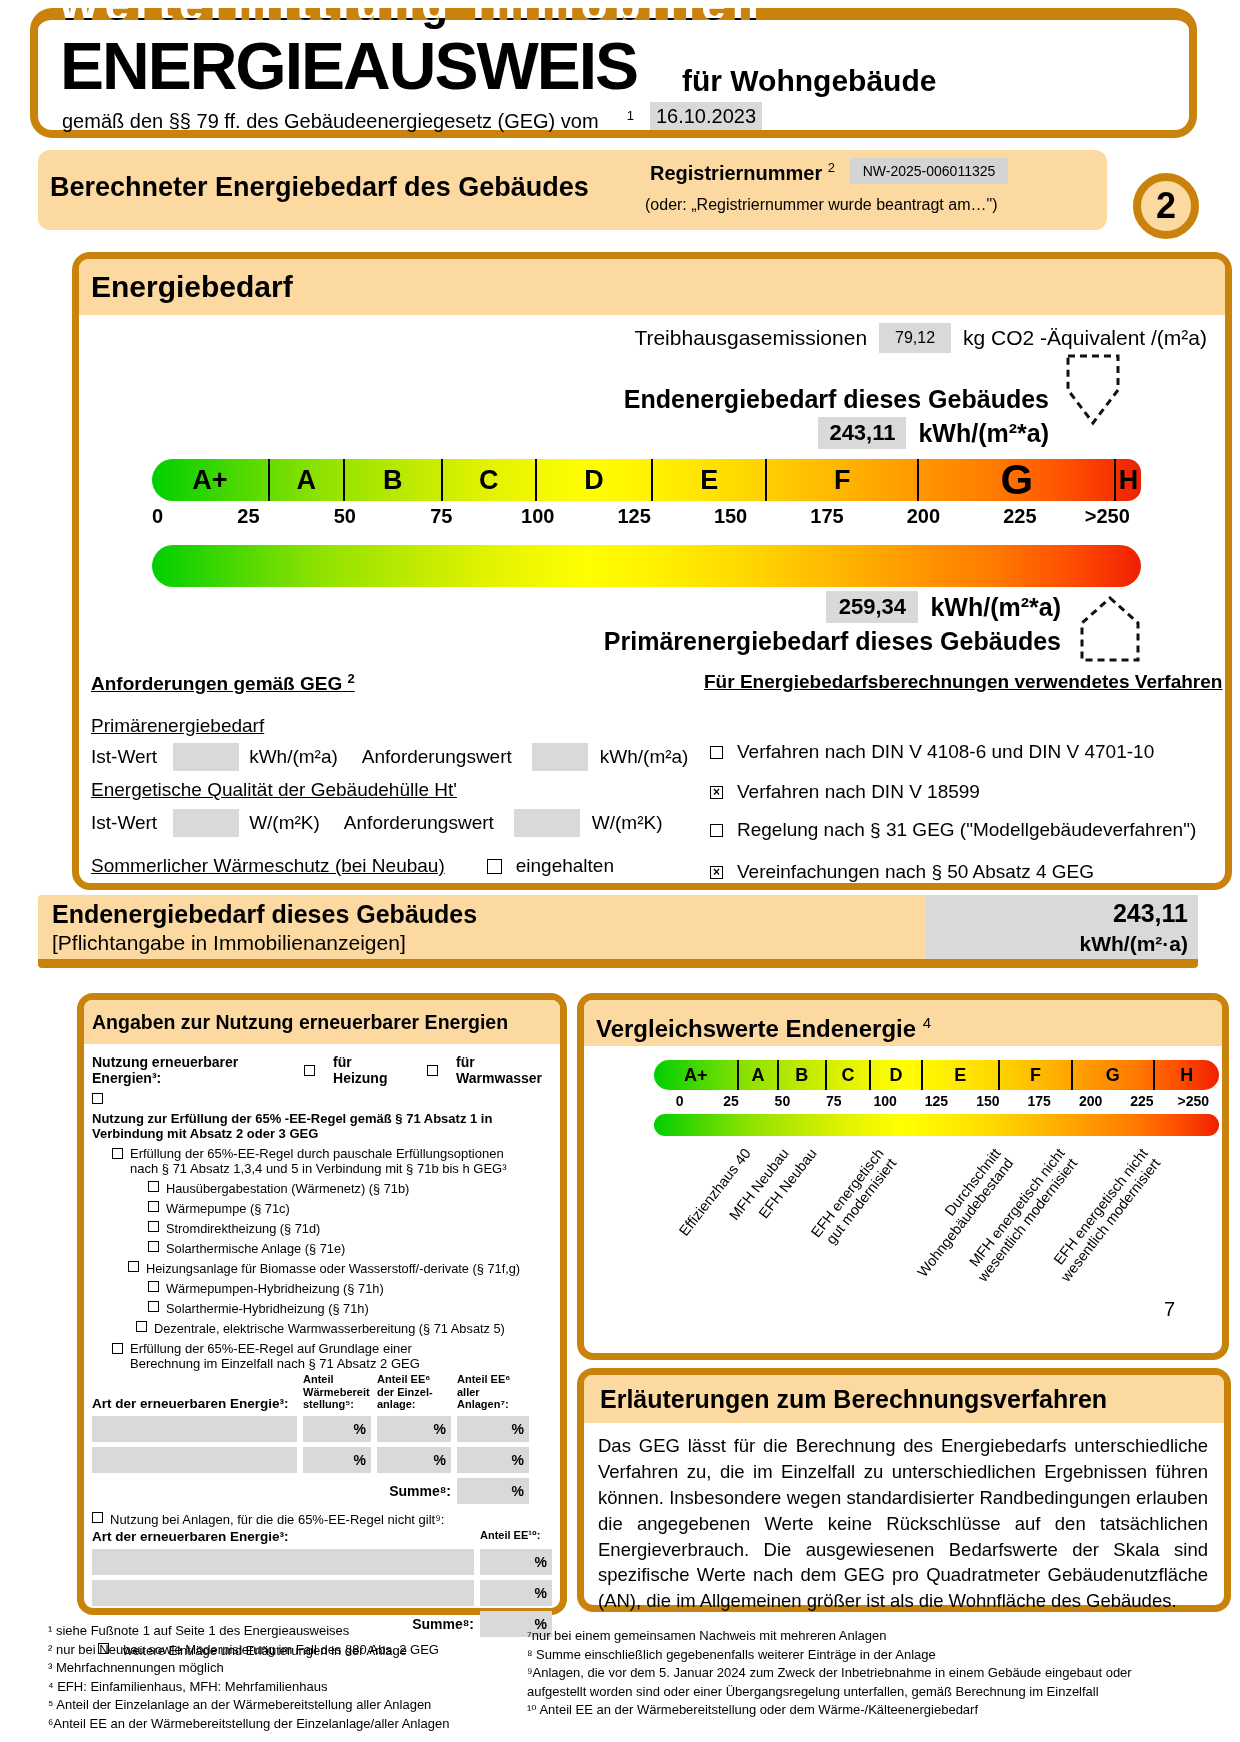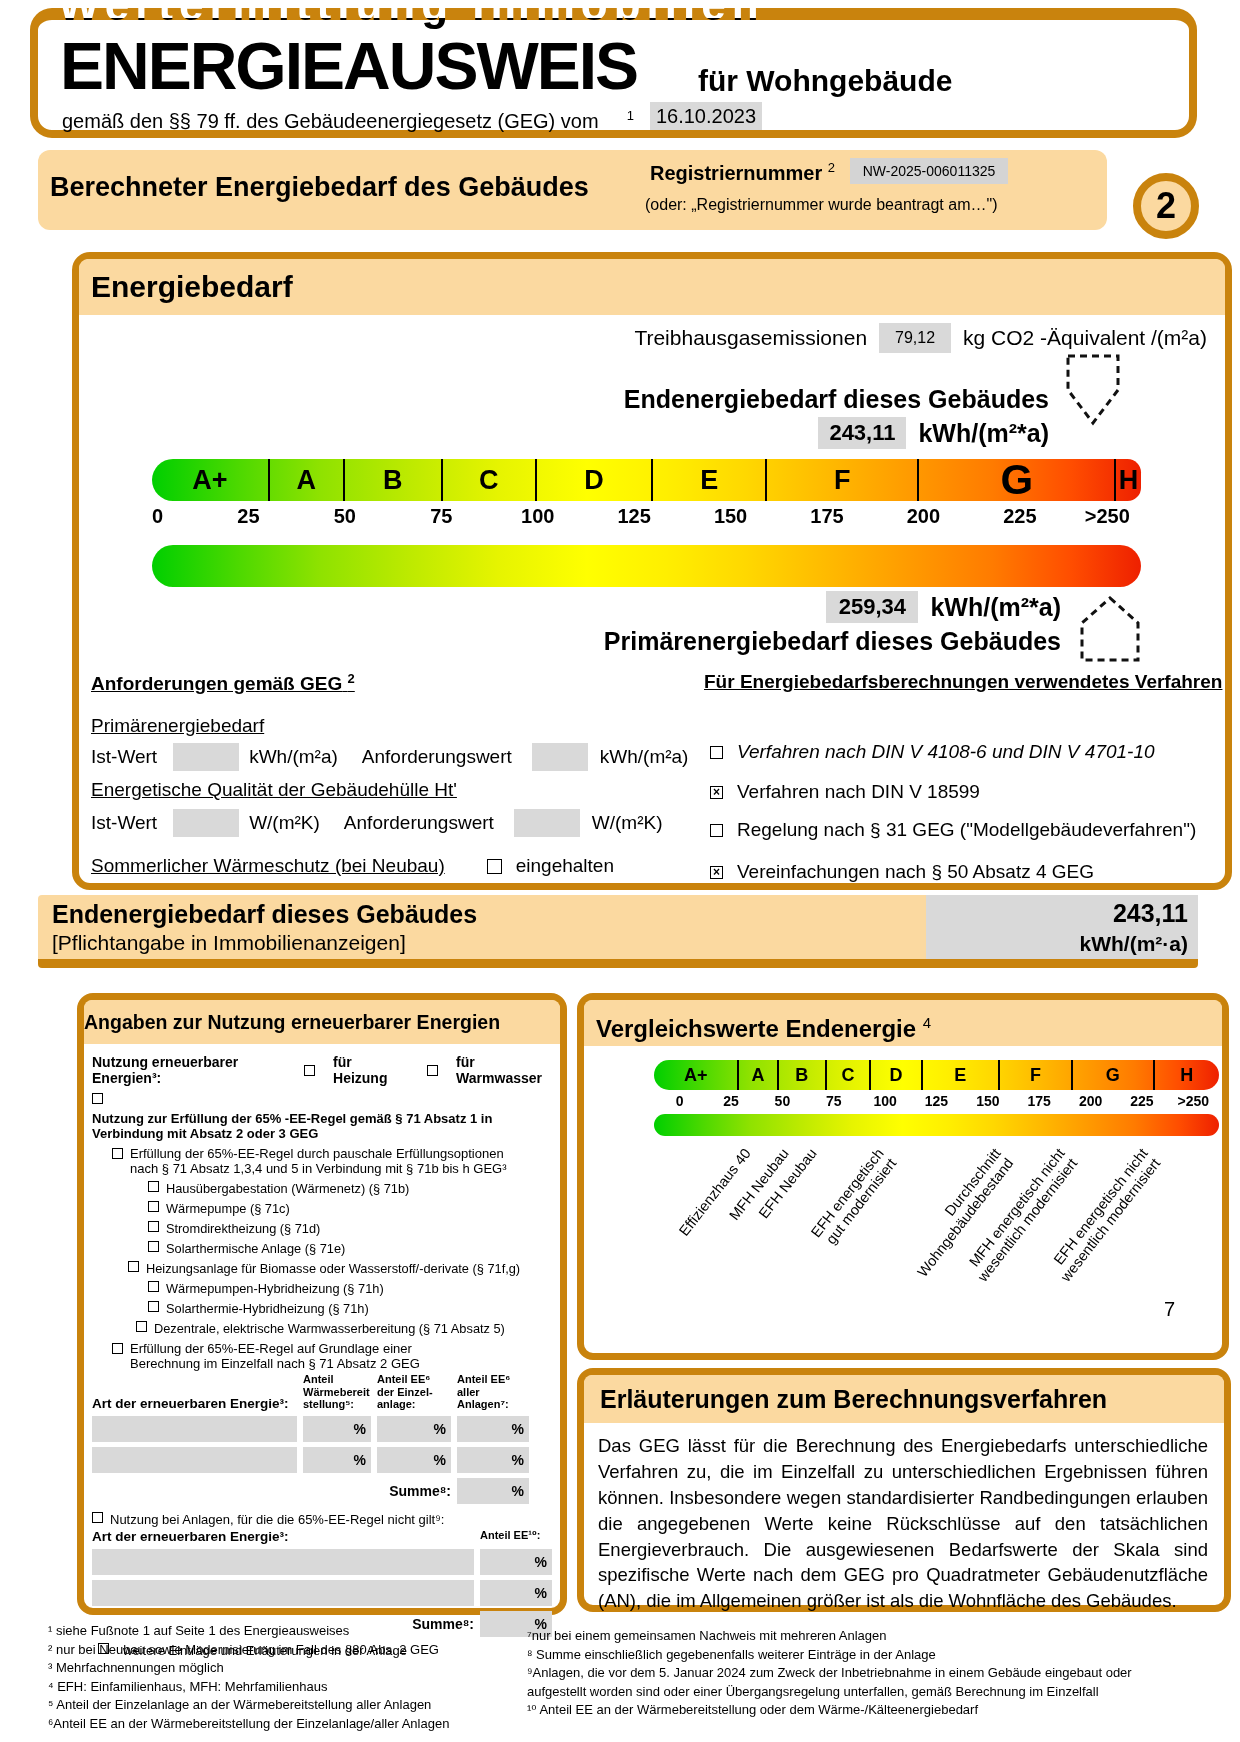--- a/index.html
+++ b/index.html
@@ -12,21 +12,21 @@
   .preline{white-space:pre-line;}
 
   
   .wm{position:absolute;left:58px;top:-20px;font-size:44px;font-weight:bold;letter-spacing:6px;white-space:nowrap;z-index:5;}
   .wm-white{color:#fff;clip-path:inset(24px 0 12px 0);}
   .wm-black{color:#000;clip-path:inset(38px 0 0 0);}
 
   
   #header-box{position:absolute;left:30px;top:8px;width:1167px;height:130px;border:8px solid #C9830D;border-top-width:12px;border-radius:22px;background:#fff;box-sizing:border-box;z-index:2;}
   #main-title{position:absolute;left:22px;top:8px;font-size:66px;font-weight:bold;letter-spacing:-2px;white-space:nowrap;}
-  #main-subtitle{position:absolute;left:660px;top:44px;font-size:30px;font-weight:bold;}
+  #main-subtitle{position:absolute;left:644px;top:44px;font-size:30px;font-weight:bold;}
   #law-line{position:absolute;left:24px;top:88px;font-size:20px;}
   #law-sup{font-size:13px;vertical-align:super;margin-left:28px;}
   #date-box{position:absolute;left:612px;top:82px;width:112px;height:28px;background:#D9D9D9;font-size:20px;text-align:center;line-height:28px;}
 
   
   #section-band{position:absolute;left:38px;top:150px;width:1069px;height:80px;background:#FBD9A0;border-radius:12px;}
   #section-title{position:absolute;left:12px;top:22px;font-size:27px;font-weight:bold;text-align:center;}
   #reg-label{position:absolute;left:612px;top:10px;font-size:20px;font-weight:bold;}
   #reg-label sup{font-size:13px;font-weight:normal;}
   #reg-box{position:absolute;left:812px;top:8px;width:158px;height:26px;background:#D4D4D4;font-size:14px;text-align:center;line-height:26px;}
@@ -75,21 +75,21 @@
   
   #end-band{position:absolute;left:38px;top:895px;width:1160px;height:64px;background:#FBD9A0;border-bottom:9px solid #C9830D;border-radius:4px;box-sizing:content-box;}
   #end-band-title{position:absolute;left:14px;top:5px;font-size:25px;font-weight:bold;}
   #end-band-sub{position:absolute;left:14px;top:36px;font-size:21px;}
   #end-band-val{position:absolute;right:0;top:0;bottom:0;width:272px;background:#D9D9D9;text-align:right;box-sizing:border-box;padding:4px 10px;}
   #end-band-val .v1{font-size:25px;font-weight:bold;}
   #end-band-val .v2{font-size:21px;font-weight:bold;margin-top:4px;}
 
   
   #renew-box{left:43px;top:993px;width:490px;height:622px;border-radius:16px;}
-  #renew-title{background:#FBD9A0;height:44px;font-size:19.5px;font-weight:bold;line-height:44px;border-radius:8px 8px 0 0;}
+  #renew-title{background:#FBD9A0;height:44px;font-size:19.5px;font-weight:bold;line-height:44px;padding-left:8px;border-radius:8px 8px 0 0;}
   #renew-body{padding:6px 8px 0 8px;font-size:13px;}
   .r-line{display:flex;align-items:flex-start;gap:7px;margin-top:5px;}
   .r-intro{font-size:14px;font-weight:bold;display:flex;align-items:center;gap:18px;margin-top:4px;}
   .r-bold{font-weight:bold;flex-direction:column;}
   .ind1{margin-left:20px;}
   .ind2{margin-left:56px;margin-top:5px;font-size:12.8px;white-space:nowrap;}
   .rtable{display:grid;grid-template-columns:205px 68px 74px 72px;column-gap:6px;row-gap:5px;margin-top:2px;align-items:end;}
   .rth{font-size:11px;font-weight:bold;line-height:1.15;white-space:pre-line;}
   .rart{font-size:13.5px;font-weight:bold;align-self:end;}
   .cell{background:#D9D9D9;height:26px;display:flex;align-items:center;justify-content:flex-end;padding-right:5px;font-weight:bold;font-size:14px;box-sizing:border-box;}
@@ -220,21 +220,21 @@
     </div>
     <div id="sommer-row">
       <span class="ul">Sommerlicher Wärmeschutz (bei Neubau)</span>
       <span class="cb lg" style="margin-left:42px;">
           <span class="mk"></span>
         </span>
       <span style="margin-left:14px;">eingehalten</span>
     </div>
 
     <div id="verf-heading">Für Energiebedarfsberechnungen verwendetes Verfahren</div>
-    <div class="v-row" style="top:482px;font-style:italic;">
+    <div class="v-row" style="top:482px;">
       <span class="cb">
           <span class="mk"></span>
         </span>
       <span>Verfahren nach DIN V 4108-6 und DIN V 4701-10</span>
     </div>
     <div class="v-row" style="top:522px;">
       <span class="cb">
           <span class="mk">×</span>
         </span>
       <span>Verfahren nach DIN V 18599</span>

